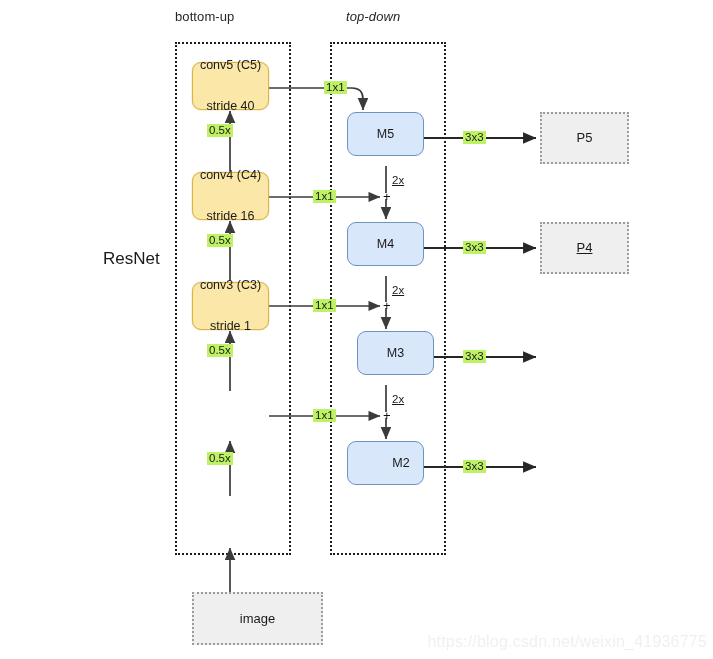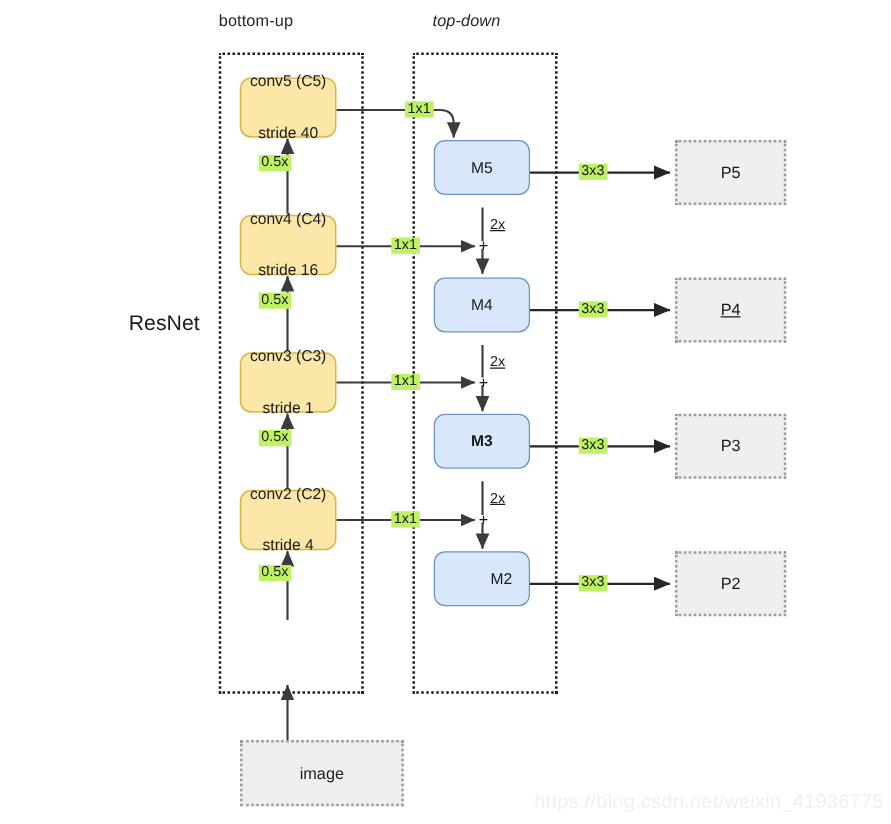--- a/index.html
+++ b/index.html
@@ -131,49 +131,39 @@
     <span class="ln">stride 40</span>
   </div>
   <div class="node conv-node" style="left:192px; top:172px;">
     <span class="ln">conv4 (C4)</span>
     <span class="ln">stride 16</span>
   </div>
   <div class="node conv-node" style="left:192px; top:282px;">
     <span class="ln">conv3 (C3)</span>
     <span class="ln">stride 1</span>
   </div>
-  <div class="node conv-node" style="left:192px; top:392px;">
-    <span class="ln">conv2 (C2)</span>
-    <span class="ln">stride 4</span>
-  </div>
 
   <div class="node m-node" style="left:347px; top:112px;">
     <span class="ln">M5</span>
   </div>
   <div class="node m-node" style="left:347px; top:222px;">
     <span class="ln">M4</span>
   </div>
-  <div class="node m-node" style="left:347px; top:331px;font-weight:bold;">
+  <div class="node m-node" style="left:357px; top:331px;">
     <span class="ln">M3</span>
   </div>
   <div class="node m-node" style="left:347px; top:441px;padding-left:31px;">
     <span class="ln">M2</span>
   </div>
 
   <div class="node p-node" style="left:540px; top:112px;">
     <span class="ln">P5</span>
   </div>
   <div class="node p-node" style="left:540px; top:222px;text-decoration:underline;">
     <span class="ln">P4</span>
-  </div>
-  <div class="node p-node" style="left:540px; top:331px;">
-    <span class="ln">P3</span>
-  </div>
-  <div class="node p-node" style="left:540px; top:441px;">
-    <span class="ln">P2</span>
   </div>
 
   <div class="node img-node" style="left:192px; top:592px;">
     <span class="ln">image</span>
   </div>
 
   <div class="edge-label" style="left:207px; top:124px;">0.5x</div>
   <div class="edge-label" style="left:207px; top:234px;">0.5x</div>
   <div class="edge-label" style="left:207px; top:344px;">0.5x</div>
   <div class="edge-label" style="left:207px; top:452px;">0.5x</div>

